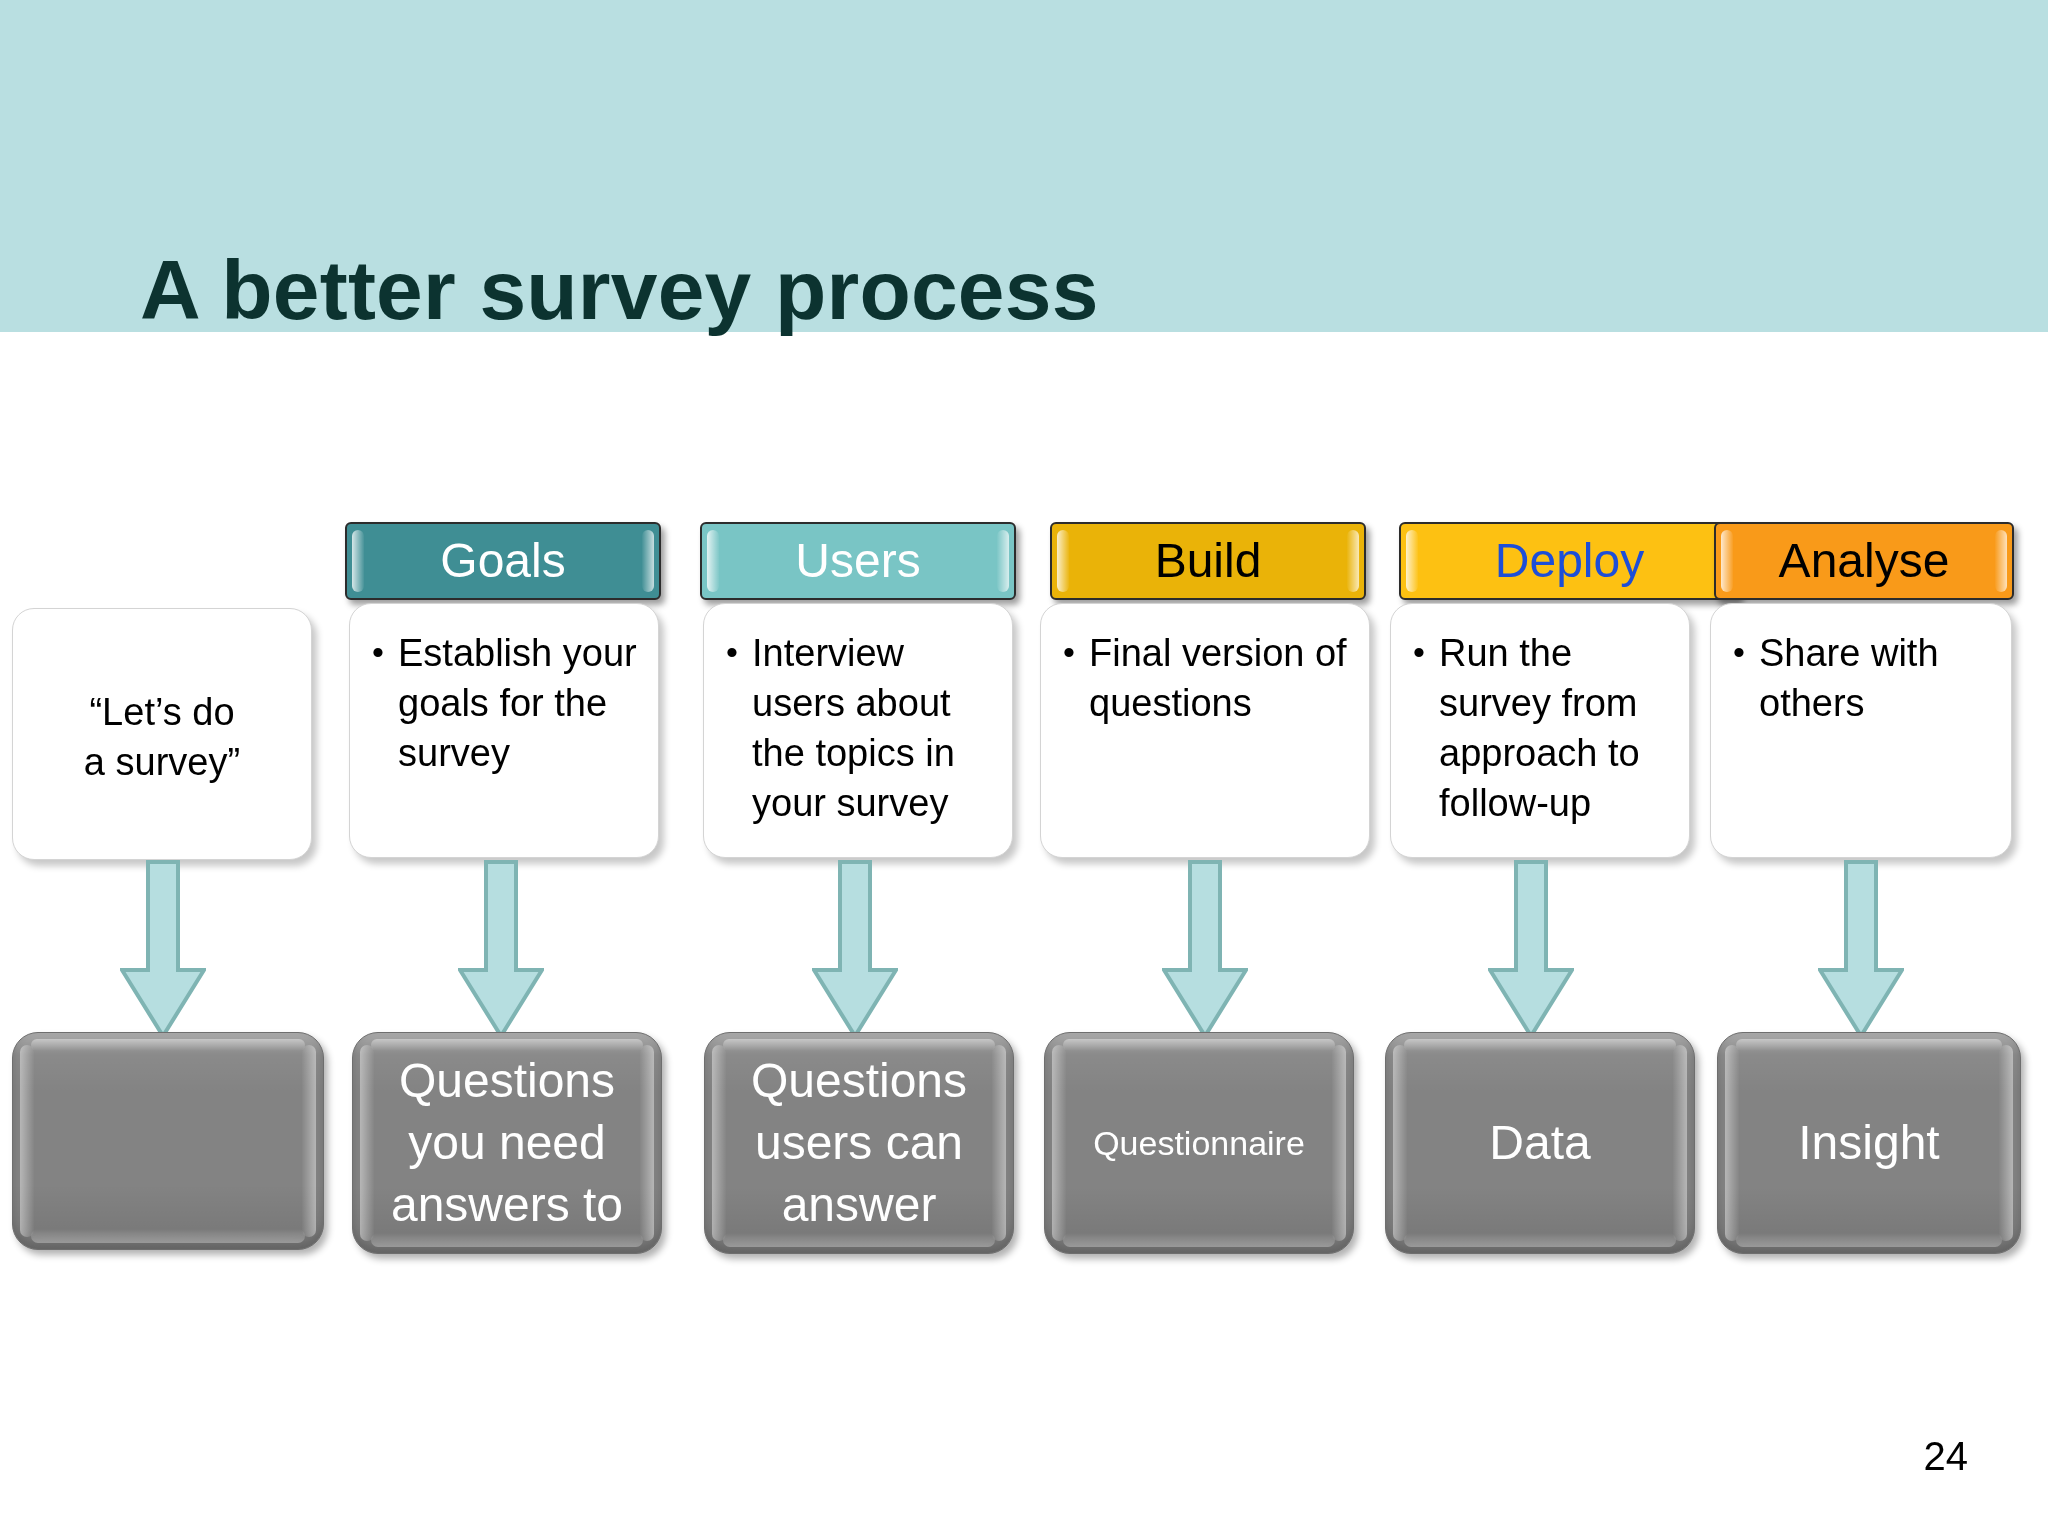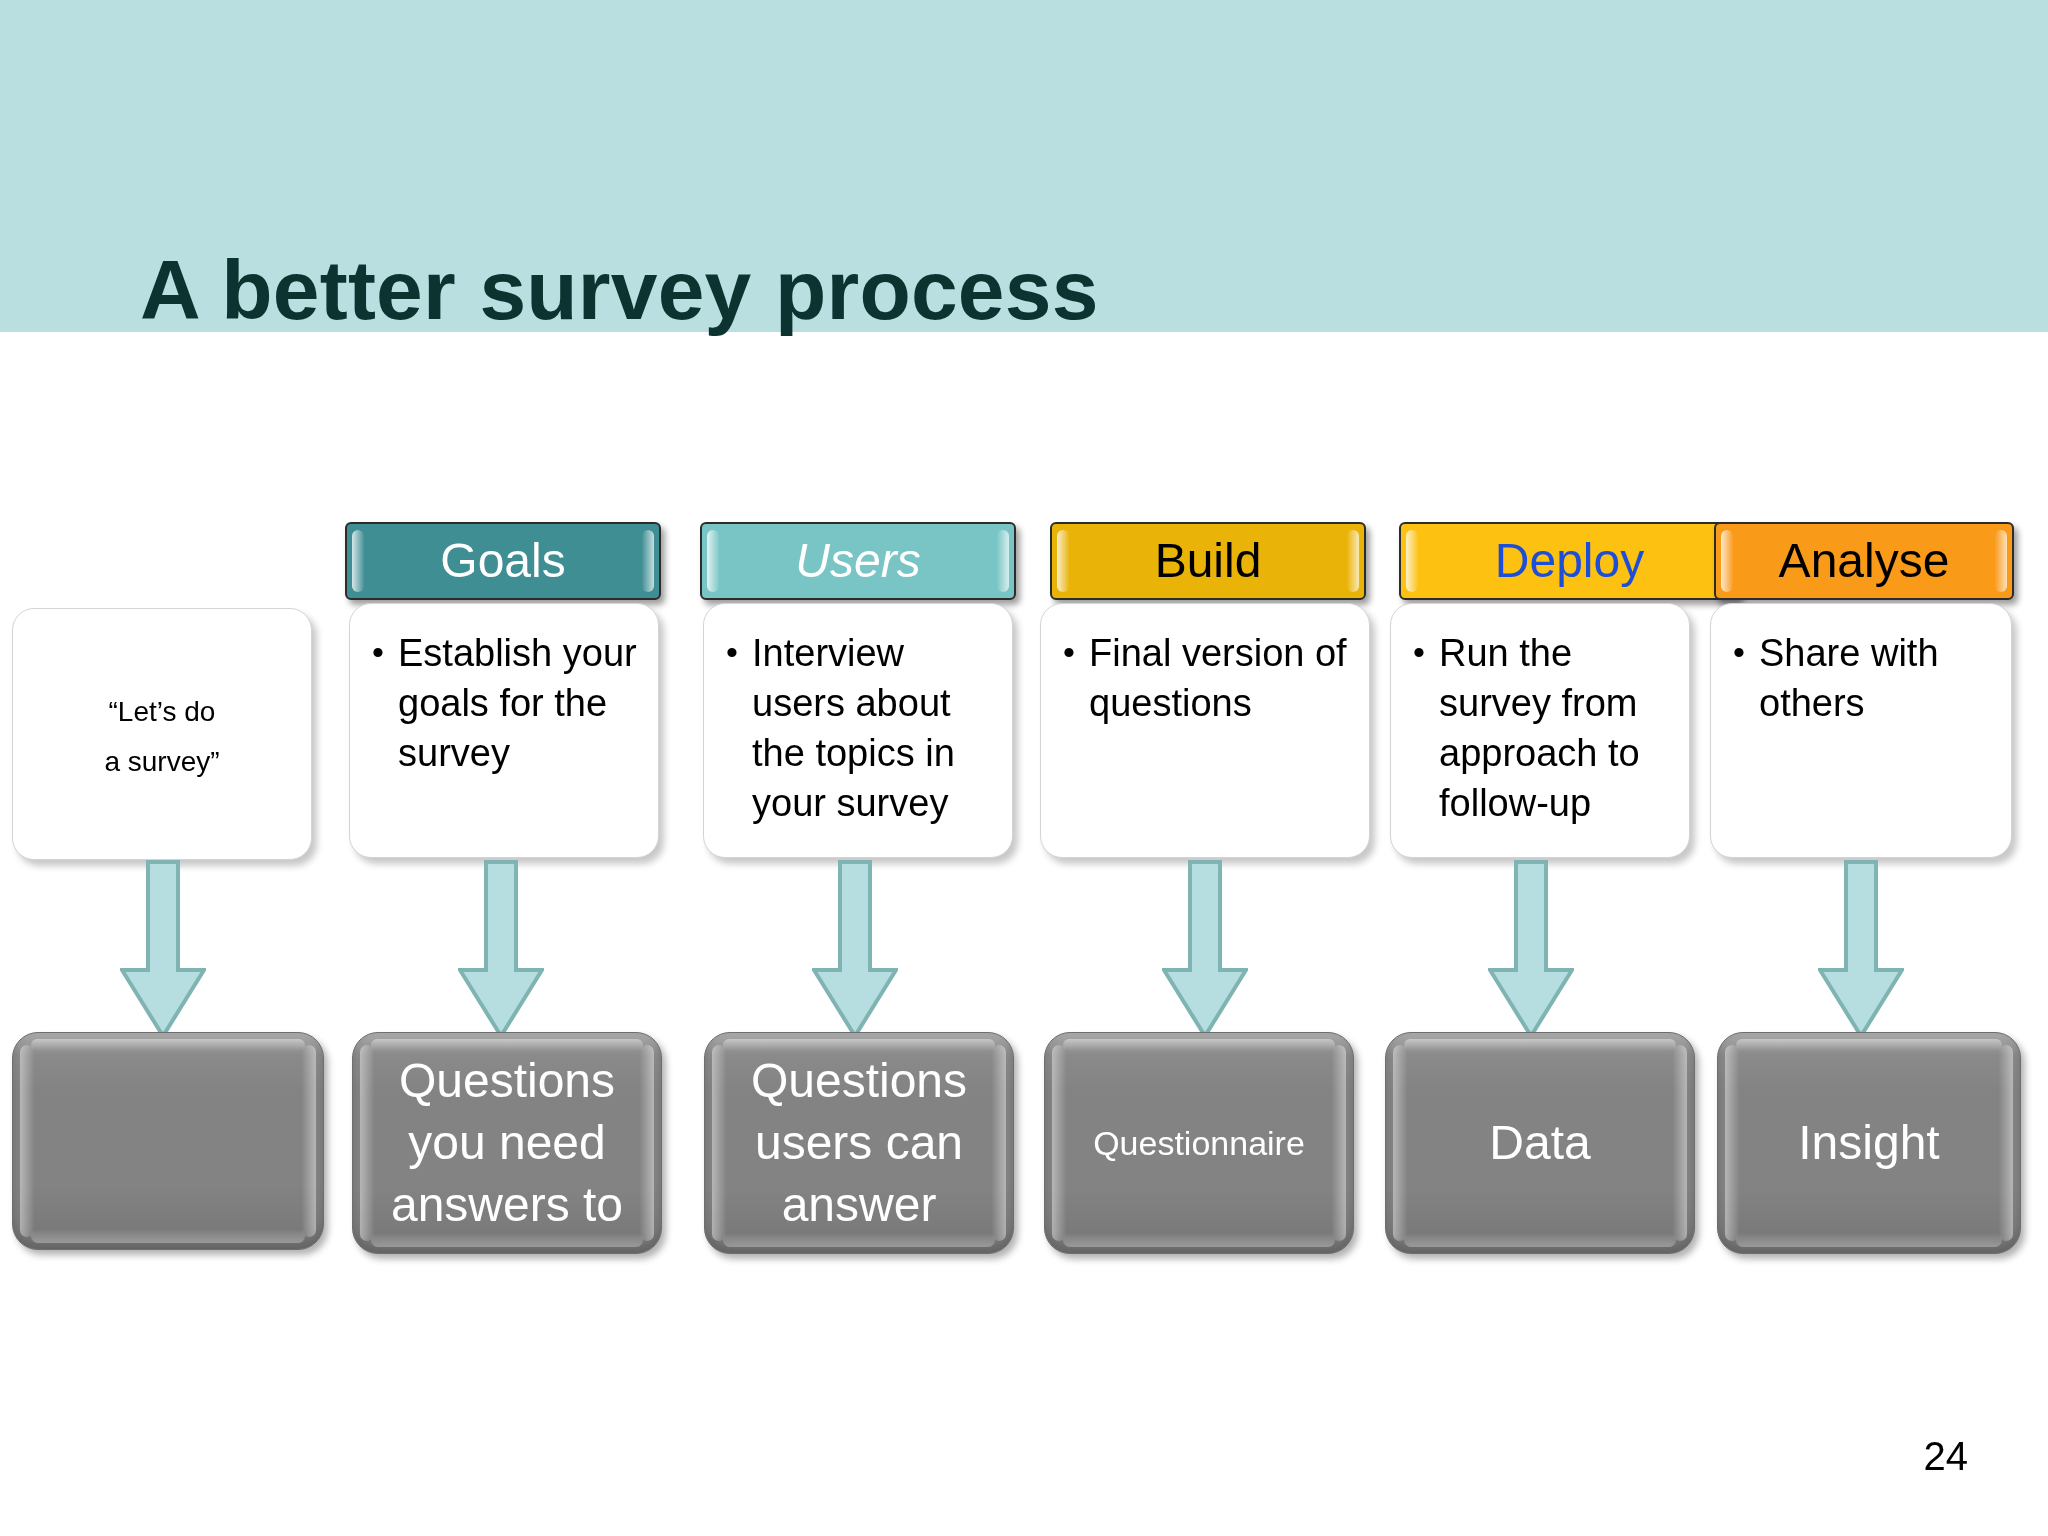--- a/index.html
+++ b/index.html
@@ -116,21 +116,21 @@
   }
   .bullets li::before {
     content: "\2022";
     position: absolute;
     left: 4px;
     top: -1px;
     font-size: 34px;
     line-height: 50px;
   }
   .quote-text {
-    font-size: 28px;
+    font-size: 38px;
     line-height: 50px;
     color: #000;
     text-align: center;
   }
 
   
   .arrow {
     position: absolute;
     width: 86px;
   }
@@ -248,21 +248,21 @@
     <div class="result-box" style="left:352px; top:1032px; width:310px; height:222px;">
       <span class="edge-l"></span>
       <span class="edge-r"></span>
       <span class="edge-t"></span>
       <span class="edge-b"></span>
       <div class="result-label">Questions you need answers to</div>
     </div>
   </div>
 
   <div class="column">
-    <div class="chip" style="left:700px; top:522px; width:316px; background:#79c5c5; color:#ffffff;font-style:italic;">
+    <div class="chip" style="left:700px; top:522px; width:316px; background:#79c5c5; color:#ffffff;">
       <span class="chip-gloss-l"></span>
       <span class="chip-gloss-r"></span>
       <span class="chip-label">Users</span>
     </div>
     <div class="detail-box" style="left:703px; top:603px; width:310px; height:255px;">
       <ul class="bullets">
         <li>Interview users about the topics in your survey</li>
       </ul>
     </div>
     <div class="arrow" style="left:812px; top:860px; height:178px;">

